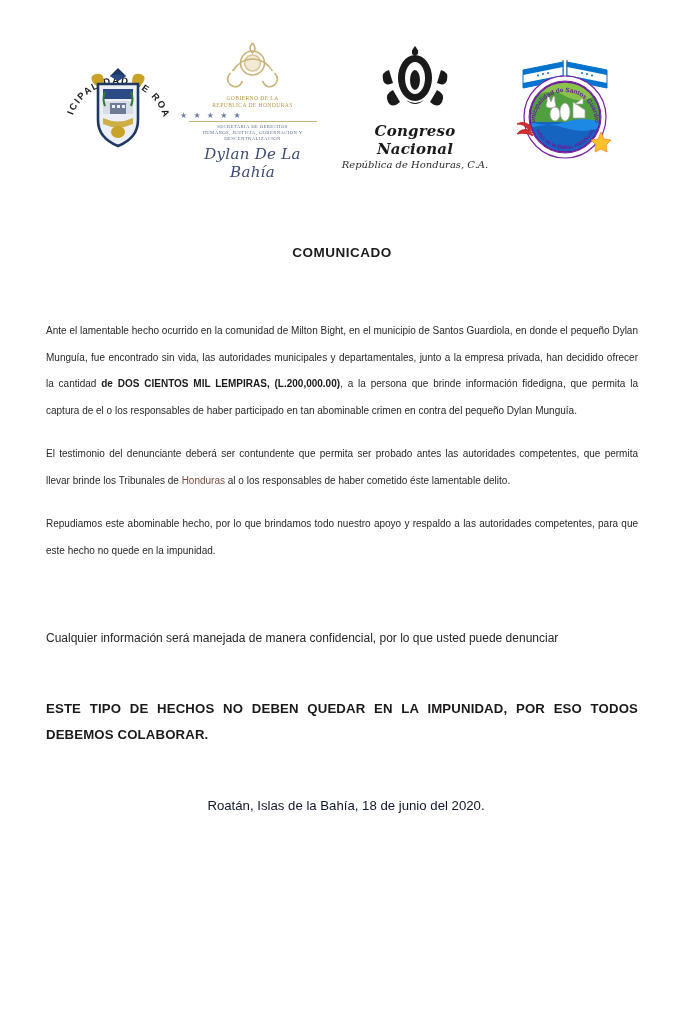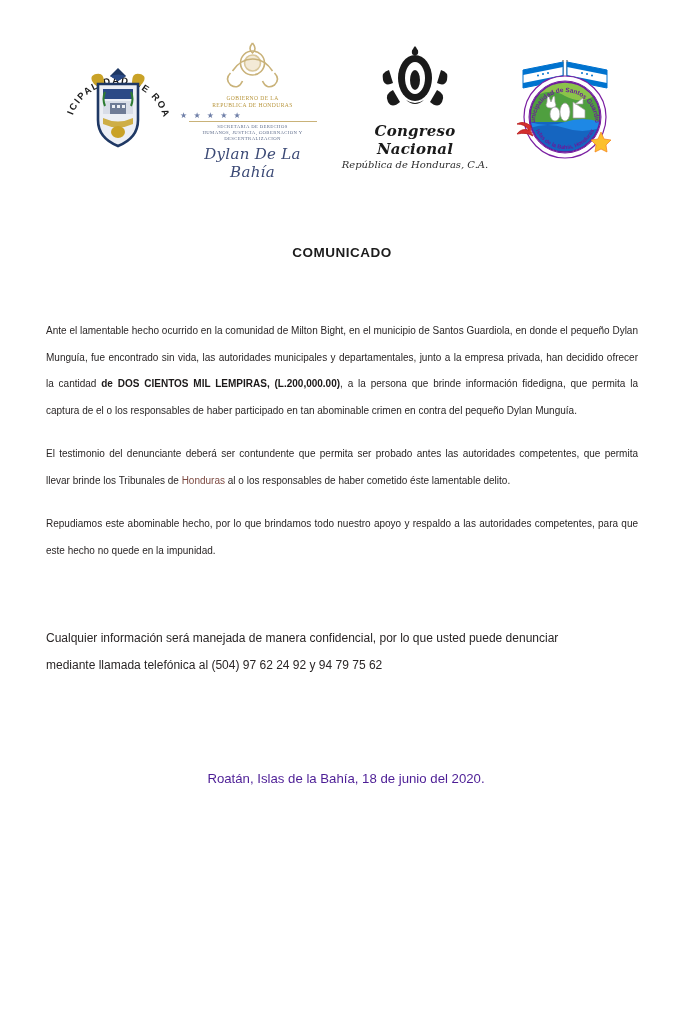--- a/index.html
+++ b/index.html
@@ -128,21 +128,21 @@
     font-weight: bold;
     text-align: justify;
     letter-spacing: .15px;
     color: #1c1919;
   }
   p.signoff {
     margin: 0;
     font-size: 13.2px;
     line-height: 26.5px;
     text-align: center;
-    color: #4c1d95;
+    color: #0f172a;
     padding-left: 8px;
   }
 </style>
 </head>
 <body>
 
 <div class="letterhead">
 
   <div class="logo logo-roatan">
     <svg width="120" height="118" viewBox="0 0 120 118">
@@ -287,21 +287,21 @@
 
   <p class="para">
     <span>El testimonio del denunciante deberá ser contundente que permita ser probado antes las autoridades competentes, que permita llevar brinde los Tribunales de </span><span class="accent">Honduras</span><span> al o los responsables de haber cometido éste lamentable delito.</span>
   </p>
 
   <p class="para">Repudiamos este abominable hecho, por lo que brindamos todo nuestro apoyo y respaldo a las autoridades competentes, para que este hecho no quede en la impunidad.</p>
 
   <div class="spacer-lg"></div>
 
   <p class="contact">Cualquier información será manejada de manera confidencial, por lo que usted puede denunciar</p>
-  <p class="contact">mediante llamada telefónica al (504)   97 62 24 92 y 94 79 75 62</p>
 
   <div class="spacer-lg"></div>
 
+  <p class="shout">ESTE TIPO DE HECHOS NO DEBEN QUEDAR EN LA IMPUNIDAD, POR ESO TODOS DEBEMOS COLABORAR.</p>
 
   <div class="spacer-lg"></div>
 
   <p class="signoff">Roatán, Islas de la Bahía, 18 de junio del 2020.</p>
 </div>
 
 </body></html>

